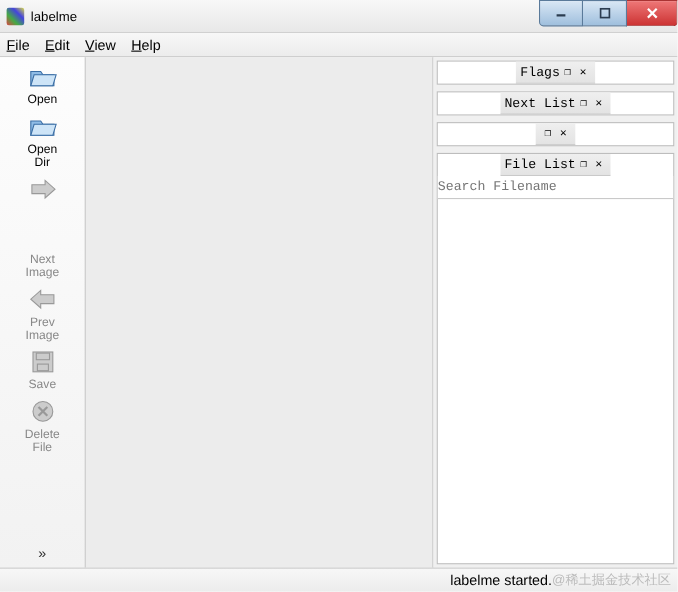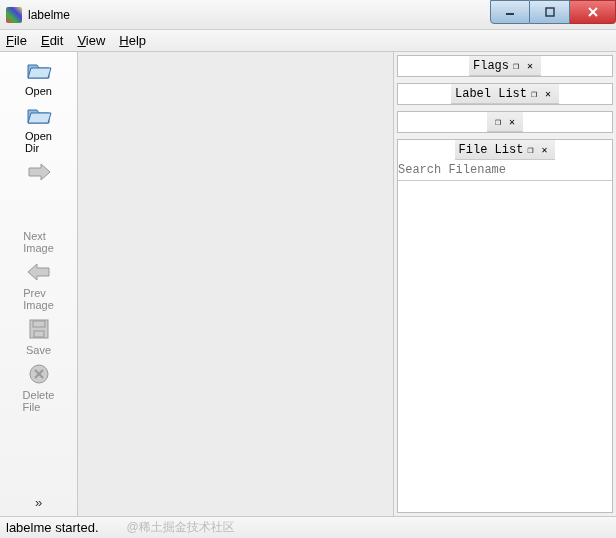--- a/index.html
+++ b/index.html
@@ -14,41 +14,41 @@
 .win-max { border-radius: 0; border-left: none; }
 .win-close { background: linear-gradient(#e77,#c33); color: #fff; border-radius: 0 0 4px 0; border-left: none; border-color: #a33; width: 46px; }
 
 .menubar { height: 22px; background: linear-gradient(#f7f7f7,#ececec); border-bottom: 1px solid #c9c9c9; display: flex; align-items: center; padding: 0 6px; gap: 14px; font-size: 13px; }
 .menu-item { cursor: default; }
 .menu-item span.ul { text-decoration: underline; }
 
 .body-area { display: flex; height: calc(100% - 30px - 22px - 22px); background: #f0f0f0; }
 
 .toolbar { width: 78px; background: linear-gradient(#fdfdfd,#f2f2f2); border-right: 1px solid #c9c9c9; display: flex; flex-direction: column; align-items: center; padding-top: 6px; gap: 6px; position: relative; }
-.tool-btn { width: 60px; display: flex; flex-direction: column; align-items: center; font-size: 11px; line-height: 12px; cursor: default; }
+.tool-btn { width: 60px; display: flex; flex-direction: column; align-items: center; text-align: center; font-size: 11px; line-height: 12px; cursor: default; }
 .tool-btn .ticon { width: 28px; height: 24px; margin-bottom: 3px; display: flex; align-items: center; justify-content: center; }
 .tool-btn.disabled { color: #888; }
 .tool-btn.disabled .ticon svg * { stroke: #999; fill: #ccc; }
 .chevron-down { position: absolute; bottom: 6px; font-size: 13px; color: #333; }
 
 .canvas { flex: 1; background: #ececec; border-right: 1px solid #c9c9c9; }
 
 .panels { width: 222px; display: flex; flex-direction: column; background: #f0f0f0; }
 .panel { border: 1px solid #bdbdbd; margin: 3px; display: flex; flex-direction: column; background: #fff; align-items: center; }
 .panel-header { height: 20px; background: linear-gradient(#efefef,#e3e3e3); border-bottom: 1px solid #c9c9c9; display: flex; align-items: center; padding: 0 4px; font-family: "MS Gothic","Courier New",monospace; font-size: 12px; }
 .panel-header .spacer { flex: 1; }
 .panel-btn { width: 14px; height: 14px; display: flex; align-items: center; justify-content: center; font-size: 10px; cursor: default; }
 .panel-body { flex: 1; background: #fff; }
 .panel.flags .panel-body { height: 72px; }
 .panel.labellist .panel-body { height: 72px; }
 .panel.polylabels .panel-body { height: 72px; }
 .panel.filelist { flex: 1; }
 .search-input { width: 100%; border: none; border-bottom: 1px solid #c9c9c9; padding: 3px 0; font-family: "MS Gothic","Courier New",monospace; font-size: 12px; color: #4d7c0f; background: #fff; outline: none; }
 
-.statusbar { position: absolute; bottom: 0; left: 0; right: 0; height: 22px; background: linear-gradient(#f7f7f7,#ececec); border-top: 1px solid #c9c9c9; display: flex; align-items: center; padding: 0 6px; font-size: 13px; justify-content: flex-start; gap: 28px; }
+.statusbar { position: absolute; bottom: 0; left: 0; right: 0; height: 22px; background: linear-gradient(#f7f7f7,#ececec); border-top: 1px solid #c9c9c9; display: flex; align-items: center; padding: 0 6px; font-size: 13px; justify-content: flex-end; }
 .watermark { color: #bbb; font-size: 12px; }
 
 svg { display: block; }
 </style>
 </head>
 <body>
 
 <div class="titlebar">
   <div class="app-icon"></div>
   <div class="title">labelme</div>
@@ -150,21 +150,21 @@
       <div class="panel-header">
         <span>Flags</span>
         <span class="spacer"></span>
         <span class="panel-btn">❐</span>
         <span class="panel-btn">✕</span>
       </div>
       <div class="panel-body"></div>
     </div>
     <div class="panel labellist">
       <div class="panel-header">
-        <span>Label List</span>
+        <span>Next List</span>
         <span class="spacer"></span>
         <span class="panel-btn">❐</span>
         <span class="panel-btn">✕</span>
       </div>
       <div class="panel-body"></div>
     </div>
     <div class="panel polylabels">
       <div class="panel-header">
         <span class="spacer"></span>
         <span class="panel-btn">❐</span>

